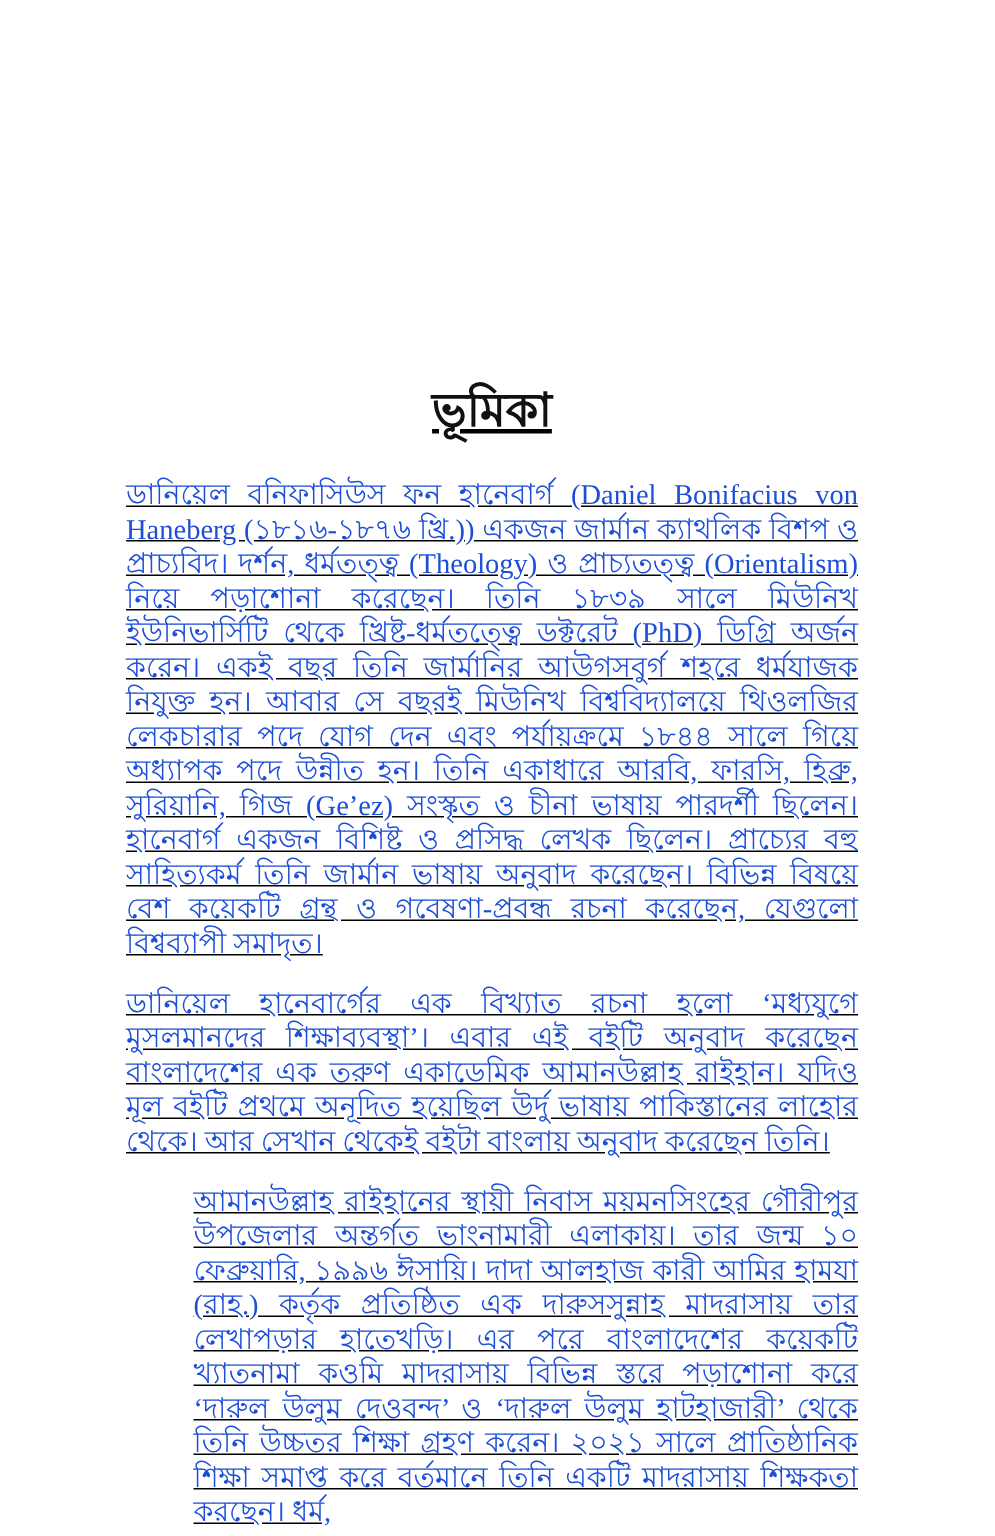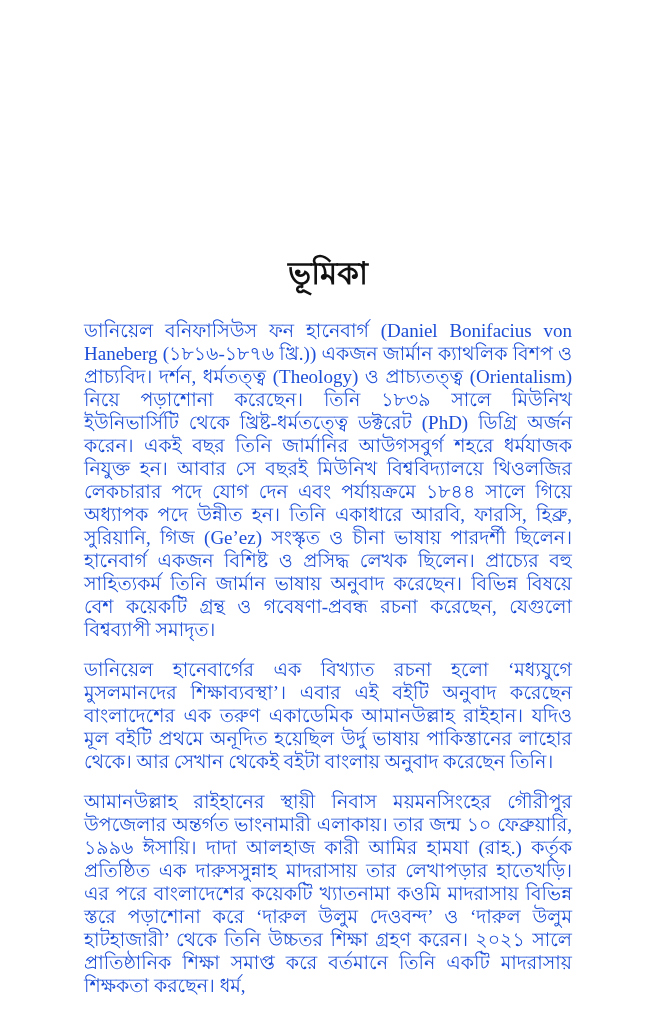--- a/index.html
+++ b/index.html
@@ -11,20 +11,21 @@
     height: 1024px;
     background: #ffffff;
     overflow: hidden;
   }
   .page {
     box-sizing: border-box;
     width: 663px;
     height: 1024px;
     background: #ffffff;
     padding: 256px 91px 0 84px;
+    text-decoration: underline;
   }
   .page-title {
     margin: 0 0 27px 0;
     text-align: center;
     font-family: "Liberation Serif", "DejaVu Serif", serif;
     font-weight: 700;
     font-size: 31px;
     line-height: 36px;
     color: #111111;
   }
@@ -34,20 +35,21 @@
     line-height: 23px;
     color: #1d4ed8;
     text-align: justify;
     text-justify: inter-word;
   }
   .para {
     margin: 0 0 17px 0;
   }
   .para:last-child {
     margin-bottom: 0;
+    margin-left: 45px;
   }
 </style>
 </head>
 <body>
 
 <div class="page">
   <h1 class="page-title">ভূমিকা</h1>
 
   <div class="body-text">
     <p class="para">ডানিয়েল বনিফাসিউস ফন হানেবার্গ (Daniel Bonifacius von Haneberg (১৮১৬-১৮৭৬ খ্রি.)) একজন জার্মান ক্যাথলিক বিশপ ও প্রাচ্যবিদ। দর্শন, ধর্মতত্ত্ব (Theology) ও প্রাচ্যতত্ত্ব (Orientalism) নিয়ে পড়াশোনা করেছেন। তিনি ১৮৩৯ সালে মিউনিখ ইউনিভার্সিটি থেকে খ্রিষ্ট-ধর্মতত্ত্বে ডক্টরেট (PhD) ডিগ্রি অর্জন করেন। একই বছর তিনি জার্মানির আউগসবুর্গ শহরে ধর্মযাজক নিযুক্ত হন। আবার সে বছরই মিউনিখ বিশ্ববিদ্যালয়ে থিওলজির লেকচারার পদে যোগ দেন এবং পর্যায়ক্রমে ১৮৪৪ সালে গিয়ে অধ্যাপক পদে উন্নীত হন। তিনি একাধারে আরবি, ফারসি, হিব্রু, সুরিয়ানি, গিজ (Ge’ez) সংস্কৃত ও চীনা ভাষায় পারদর্শী ছিলেন। হানেবার্গ একজন বিশিষ্ট ও প্রসিদ্ধ লেখক ছিলেন। প্রাচ্যের বহু সাহিত্যকর্ম তিনি জার্মান ভাষায় অনুবাদ করেছেন। বিভিন্ন বিষয়ে বেশ কয়েকটি গ্রন্থ ও গবেষণা-প্রবন্ধ রচনা করেছেন, যেগুলো বিশ্বব্যাপী সমাদৃত।</p>

